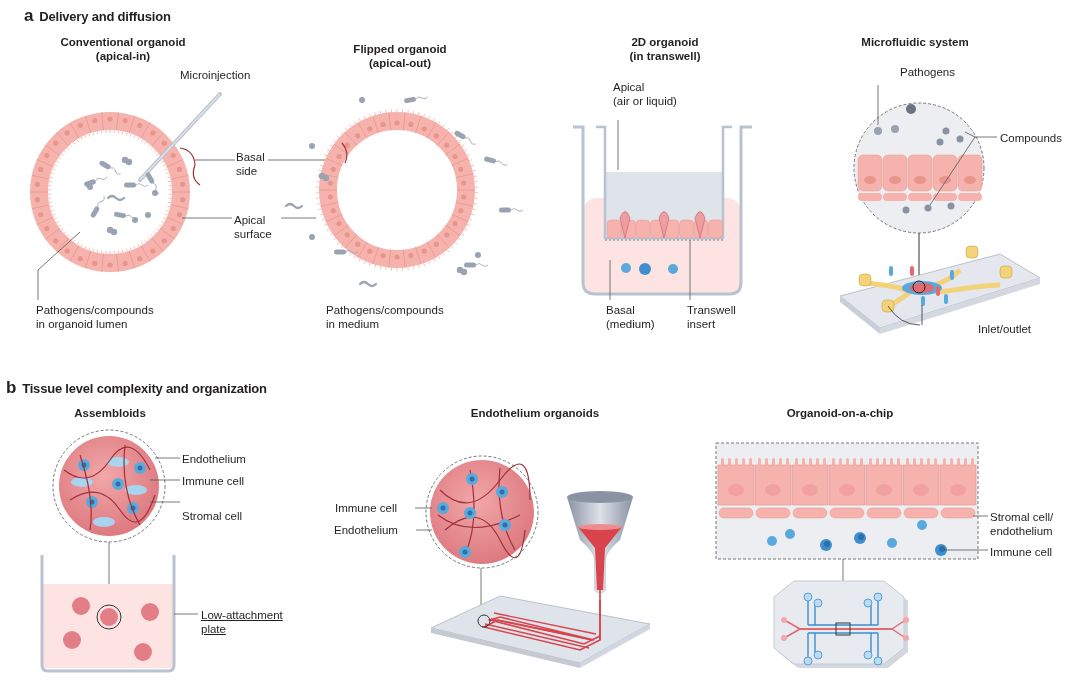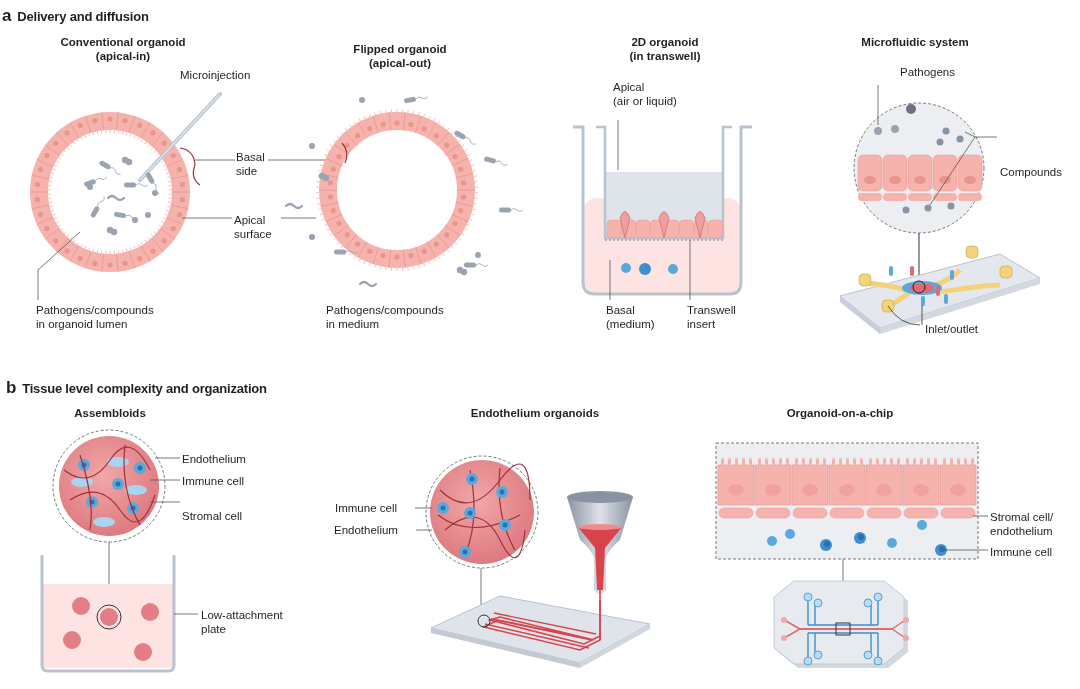--- a/index.html
+++ b/index.html
@@ -7,21 +7,21 @@
   .abs{position:absolute;}
   .sec-title{font-weight:bold;font-size:13px;letter-spacing:-0.2px;}
   .sec-letter{font-weight:bold;font-size:17px;margin-right:6px;}
   .panel-title{font-weight:bold;font-size:11.5px;text-align:center;line-height:14px;}
   .lbl{font-size:11.5px;line-height:14px;color:#231f20;white-space:nowrap;}
   svg{position:absolute;left:0;top:0;}
 </style>
 </head>
 <body>
 
-<div class="abs sec-title" style="left:2px;top:6px;text-align:right;">
+<div class="abs sec-title" style="left:24px;top:6px;text-align:right;">
   <span class="sec-letter">a</span><span>Delivery and diffusion</span>
 </div>
 
 <div class="abs panel-title" style="left:28px;top:35px;width:190px;">
   <div>Conventional organoid</div>
   <div>(apical-in)</div>
 </div>
 <div class="abs lbl" style="left:180px;top:68px;">Microinjection</div>
 <div class="abs lbl" style="left:236px;top:150px;">
   <div>Basal</div>
@@ -57,32 +57,32 @@
   <div>Basal</div>
   <div>(medium)</div>
 </div>
 <div class="abs lbl" style="left:687px;top:303px;">
   <div>Transwell</div>
   <div>insert</div>
 </div>
 
 <div class="abs panel-title" style="left:840px;top:35px;width:150px;">Microfluidic system</div>
 <div class="abs lbl" style="left:874px;top:65px;margin-left:26px;">Pathogens</div>
-<div class="abs lbl" style="left:1000px;top:131px;margin-top:34px;">Compounds</div>
-<div class="abs lbl" style="left:925px;top:322px;">Inlet/outlet</div>
+<div class="abs lbl" style="left:1000px;top:131px;">Compounds</div>
+<div class="abs lbl" style="left:978px;top:322px;">Inlet/outlet</div>
 
 <div class="abs sec-title" style="left:6px;top:378px;text-align:right;">
   <span class="sec-letter">b</span><span>Tissue level complexity and organization</span>
 </div>
 
 <div class="abs panel-title" style="left:60px;top:406px;width:100px;">Assembloids</div>
 <div class="abs lbl" style="left:182px;top:452px;">Endothelium</div>
 <div class="abs lbl" style="left:182px;top:474px;">Immune cell</div>
 <div class="abs lbl" style="left:182px;top:497px;margin-top:12px;">Stromal cell</div>
-<div class="abs lbl" style="left:201px;top:608px;">
+<div class="abs lbl" style="left:201px;top:608px;text-decoration:underline;">
   <div>Low-attachment</div>
   <div>plate</div>
 </div>
 
 <div class="abs panel-title" style="left:460px;top:406px;width:150px;">Endothelium organoids</div>
 <div class="abs lbl" style="left:335px;top:501px;">Immune cell</div>
 <div class="abs lbl" style="left:334px;top:523px;">Endothelium</div>
 
 <div class="abs panel-title" style="left:770px;top:406px;width:140px;">Organoid-on-a-chip</div>
 <div class="abs lbl" style="left:990px;top:510px;">

